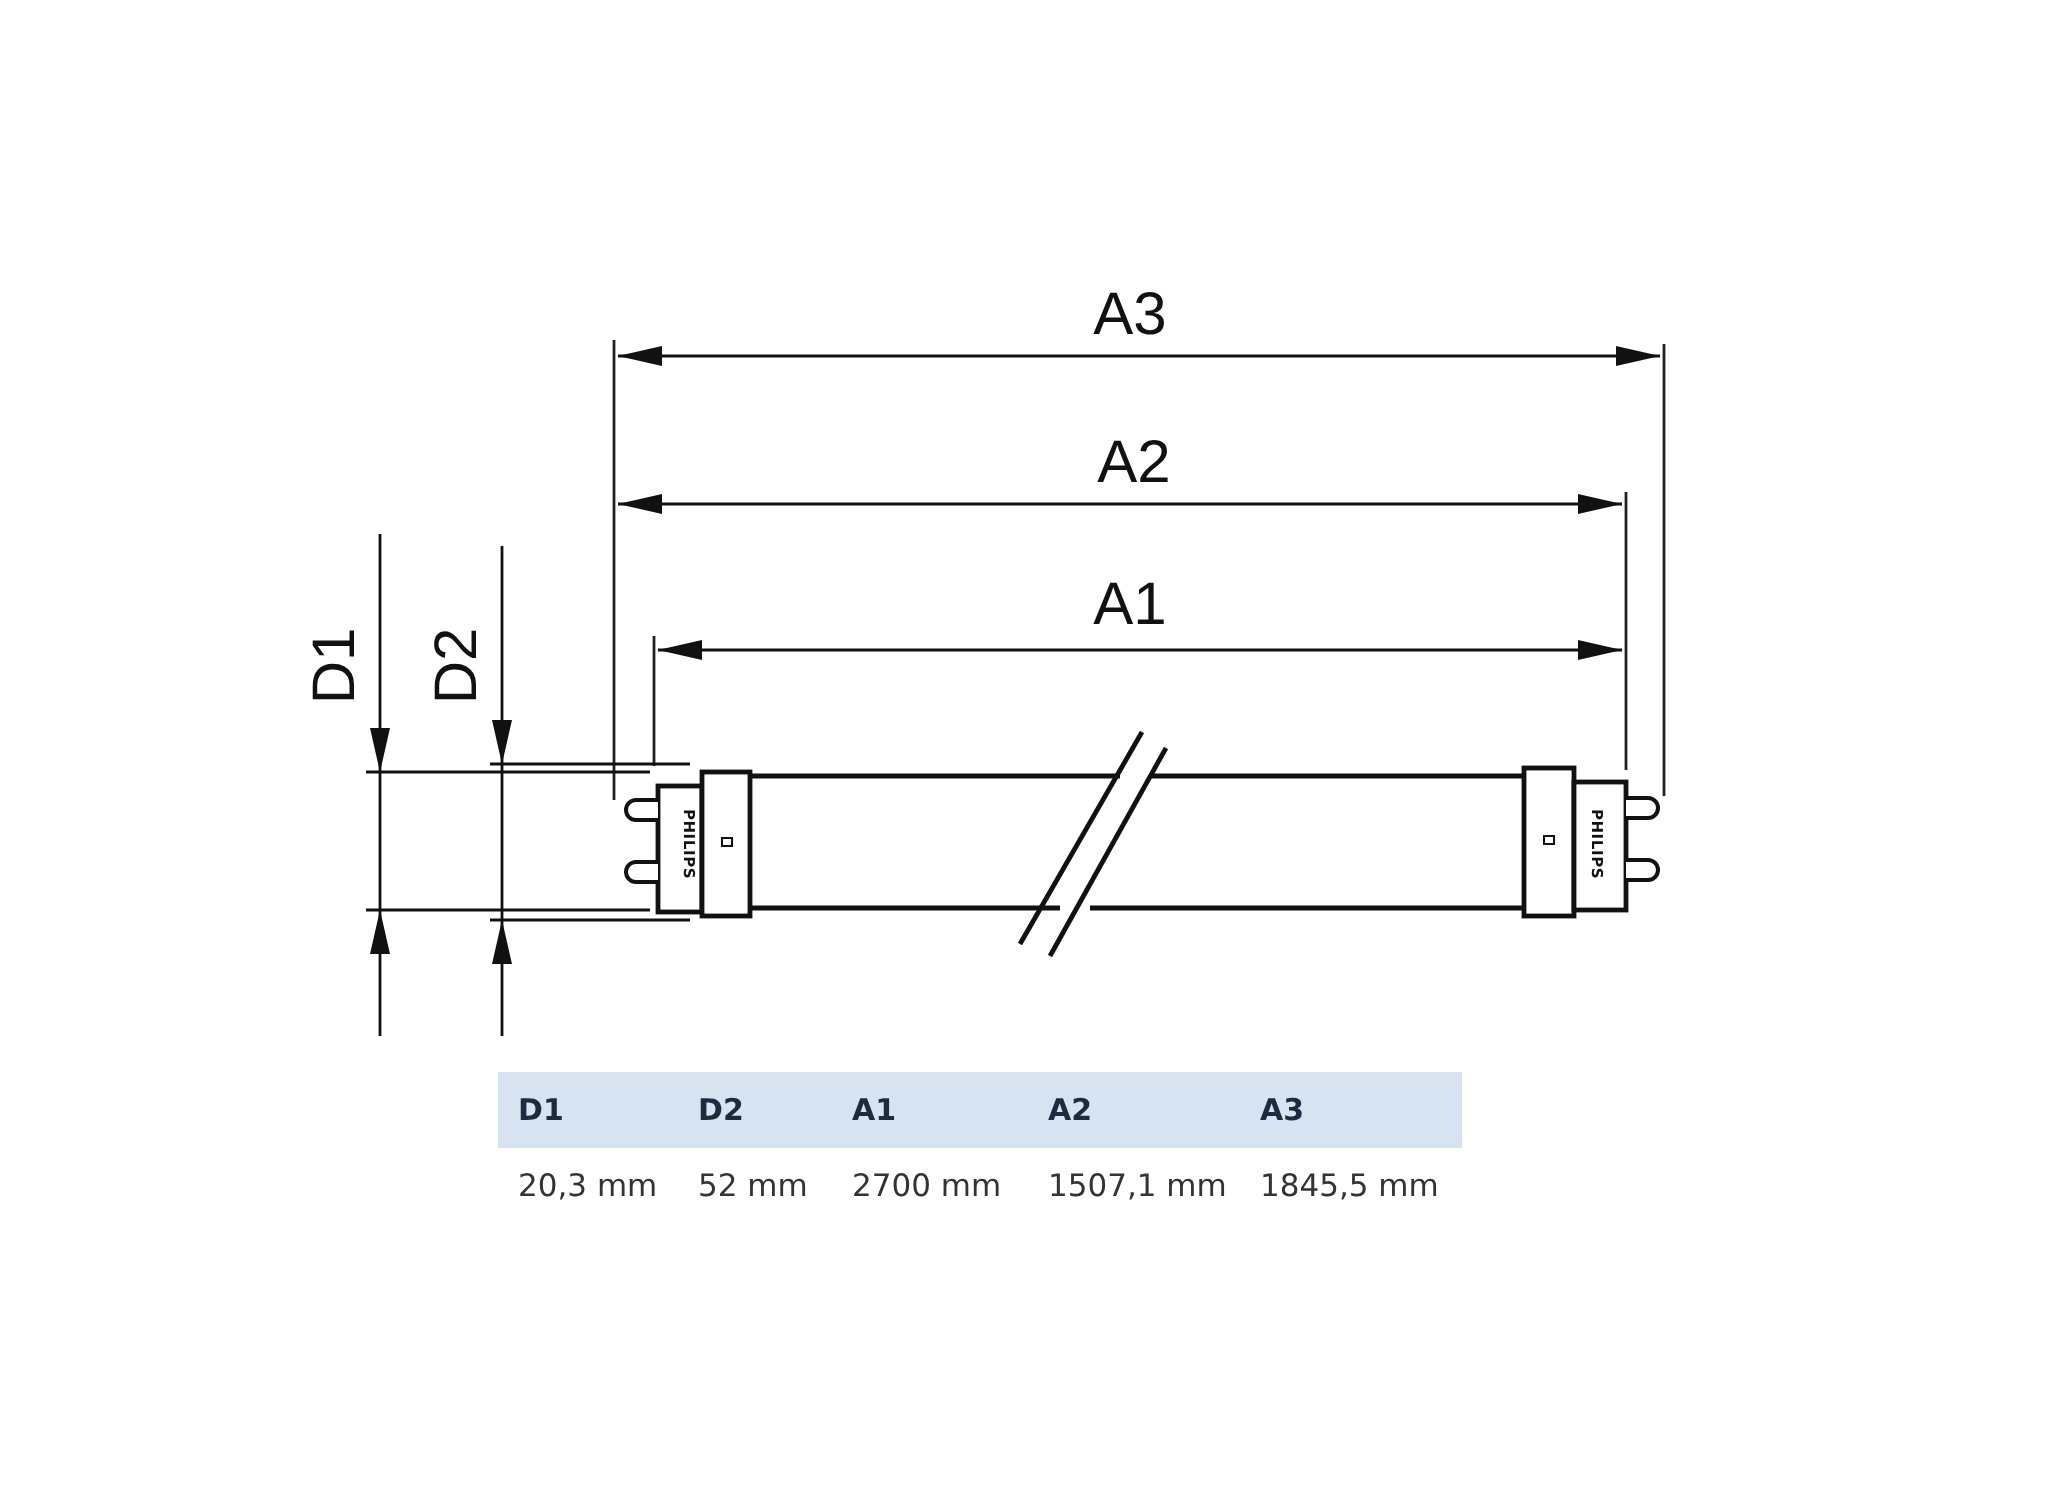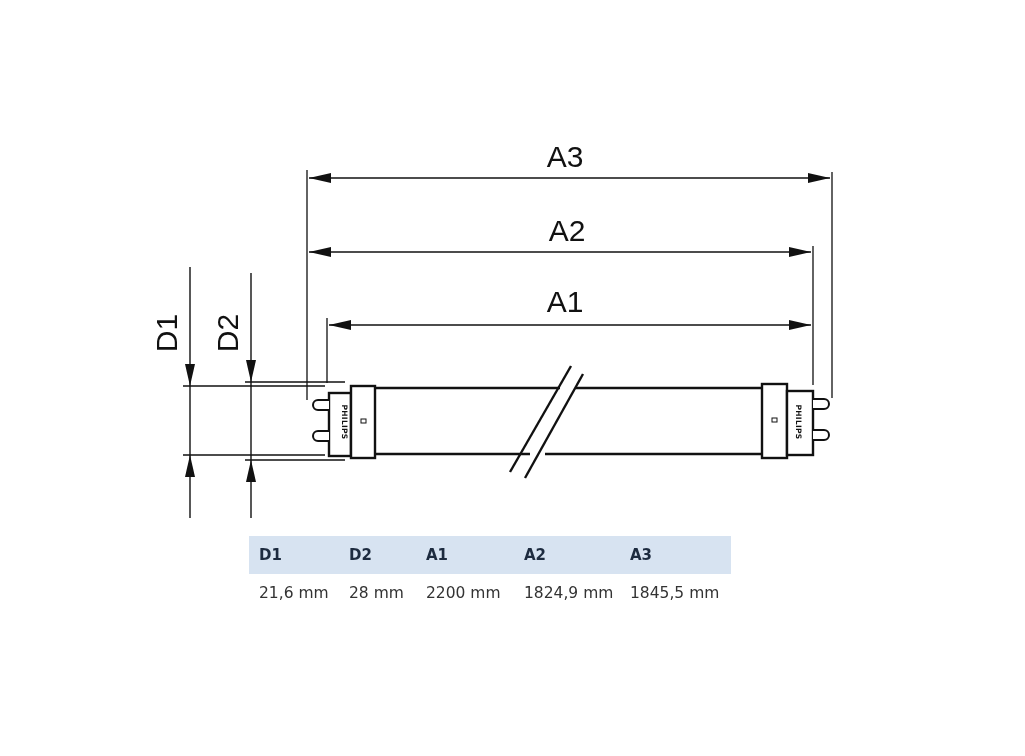--- a/index.html
+++ b/index.html
@@ -105,20 +105,20 @@
     <tr>
       <th class="c0">D1</th>
       <th class="c1">D2</th>
       <th class="c2">A1</th>
       <th class="c3">A2</th>
       <th class="c4">A3</th>
     </tr>
   </thead>
   <tbody>
     <tr>
-      <td class="c0">21,6 mm</td>
-      <td class="c1">28 mm</td>
-      <td class="c2">2200 mm</td>
-      <td class="c3">1824,9 mm</td>
+      <td class="c0">20,3 mm</td>
+      <td class="c1">52 mm</td>
+      <td class="c2">2700 mm</td>
+      <td class="c3">1507,1 mm</td>
       <td class="c4">1845,5 mm</td>
     </tr>
   </tbody>
 </table>
 
 </body></html>

